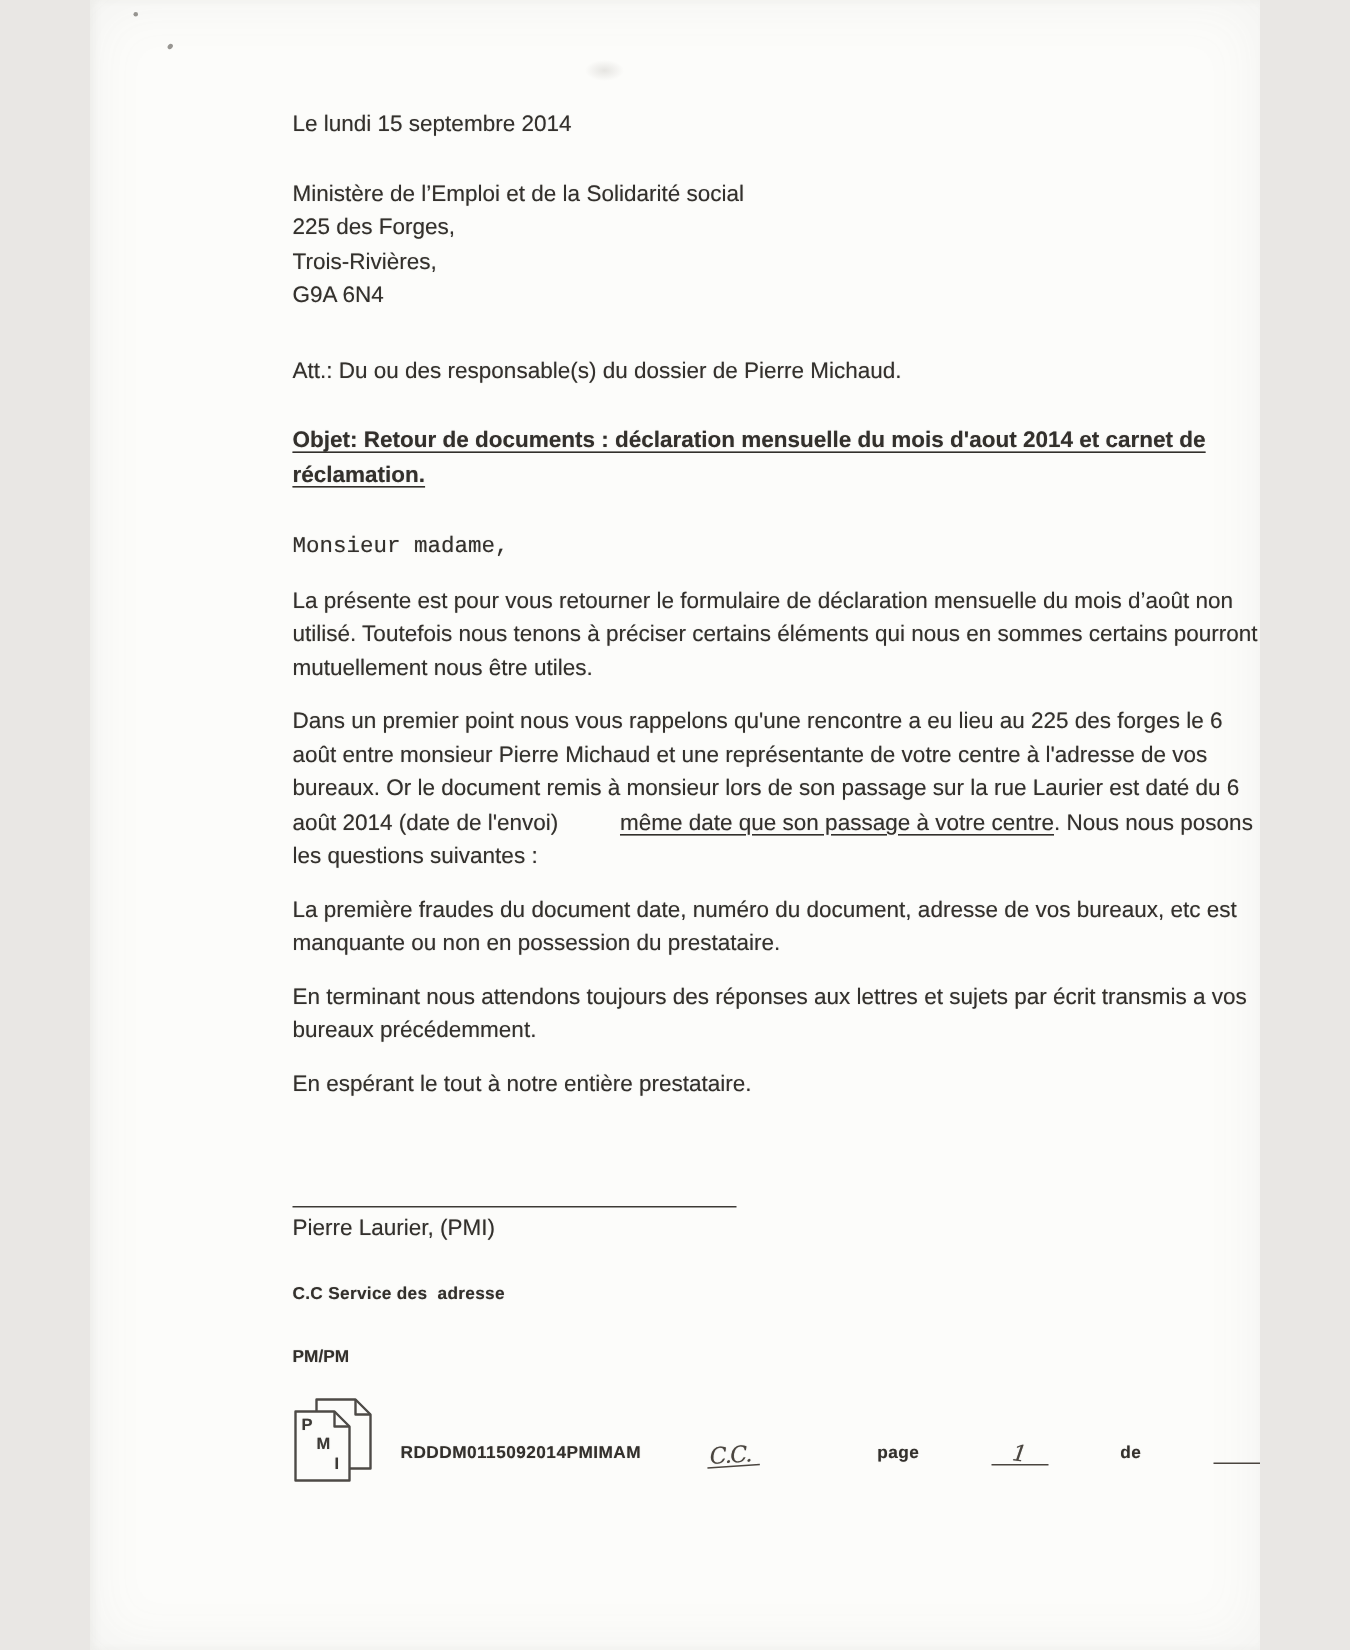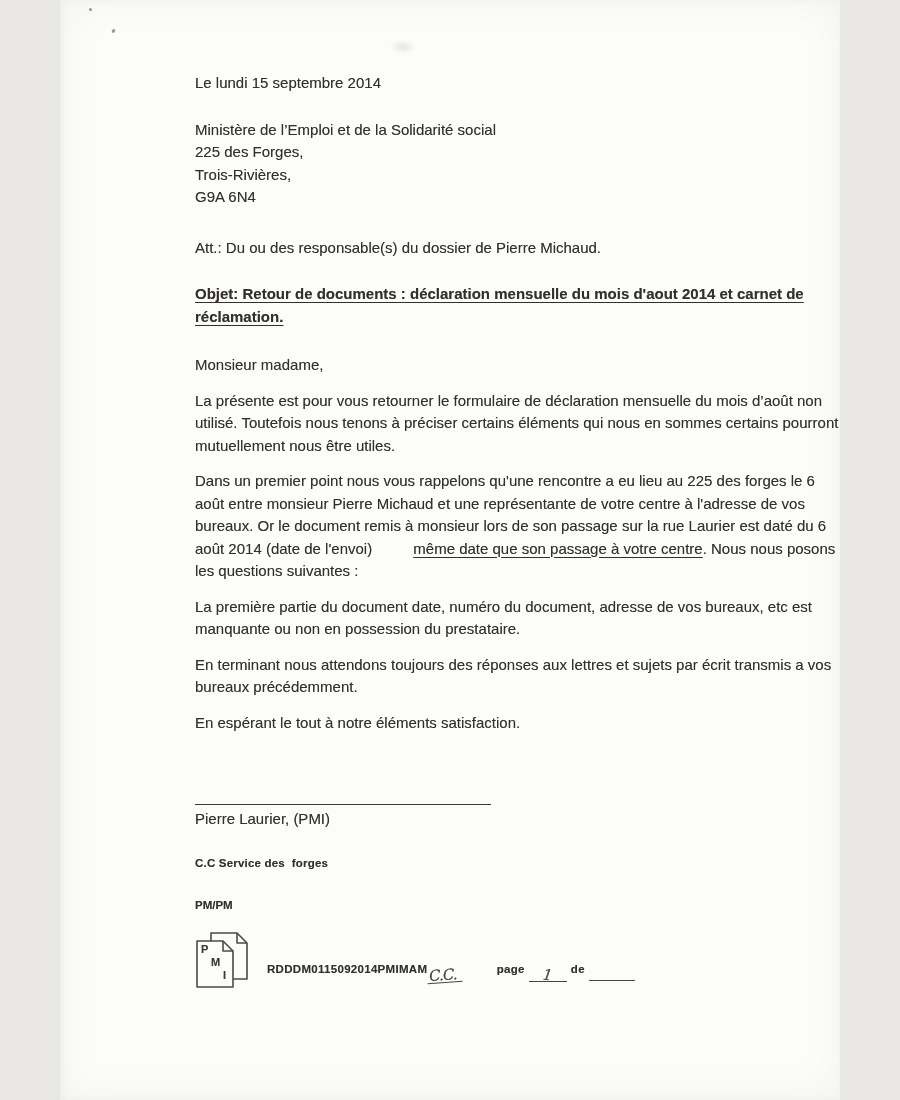--- a/index.html
+++ b/index.html
@@ -25,21 +25,21 @@
   .block-gap-sm{margin-top:22px !important;}
   .block-gap{margin-top:24px !important;}
   .addr p{margin:0;}
   .att{margin-top:28px !important;font-weight:normal;}
   .subject{
     margin-top:24px !important;
     font-weight:bold;
     text-decoration:underline;
     text-underline-offset:3px;
   }
-  .salutation{margin-top:26px !important;}
+  .salutation{margin-top:26px !important;font-family:Liberation Mono, monospace;}
   .para{margin-top:13px !important;}
   .underline-seg{text-decoration:underline;text-underline-offset:3px;margin-left:37px;}
   .sig-block{margin-top:70px !important;}
   .sig-rule{
     width:296px;height:0;
     border-top:1.5px solid #3d3a36;
     margin-bottom:3px;
   }
   .sig-name{font-size:15px;}
   .cc-line{
@@ -51,21 +51,21 @@
   .initials-line{margin-top:20px !important;font-size:11.5px;font-weight:bold;}
   .footer-row{
     margin-top:14px !important;
     display:flex;align-items:flex-end;
   }
   .logo{flex:0 0 auto;margin-right:14px;}
   .ref-line{
     font-size:11.5px;font-weight:bold;
     letter-spacing:0.3px;
     padding-bottom:8px;
-    display:flex;align-items:flex-end;
+    display:flex;align-items:center;gap:44px;
   }
   .hand{
     font-family:"DejaVu Serif","Liberation Serif",serif;
     font-style:italic;
     font-weight:normal;
     color:#4a453f;
   }
   .cc-hand{
     display:inline-block;
     font-size:15px;
@@ -118,32 +118,32 @@
 
     <p class="subject">Objet: Retour de documents : déclaration mensuelle du mois d'aout 2014 et carnet de réclamation.</p>
 
     <p class="salutation">Monsieur madame,</p>
 
     <p class="para block-gap-sm">La présente est pour vous retourner le formulaire de déclaration mensuelle du mois d’août non utilisé. Toutefois nous tenons à préciser certains éléments qui nous en sommes certains pourront mutuellement nous être utiles.</p>
 
     <p class="para block-gap-sm"><span>Dans un premier point nous vous rappelons qu'une rencontre a eu lieu au 225 des forges le 6 août entre monsieur Pierre Michaud et une représentante de votre centre à l'adresse de vos bureaux. Or le document remis à monsieur lors de son passage sur la rue Laurier est daté du 6 août 2014 (date de l'envoi) </span><span class="underline-seg">même date que son passage à votre centre</span><span>. Nous nous posons les questions suivantes :</span></p>
 
 
-    <p class="para block-gap-sm">La première partie du document date, numéro du document, adresse de vos bureaux, etc est manquante ou non en possession du prestataire.</p>
+    <p class="para block-gap-sm">La première fraudes du document date, numéro du document, adresse de vos bureaux, etc est manquante ou non en possession du prestataire.</p>
 
     <p class="para block-gap-sm">En terminant nous attendons toujours des réponses aux lettres et sujets par écrit transmis a vos bureaux précédemment.</p>
 
-    <p class="para block-gap-sm">En espérant le tout à notre éléments satisfaction.</p>
+    <p class="para block-gap-sm">En espérant le tout à notre entière prestataire.</p>
 
     <div class="sig-block">
       <div class="sig-rule"></div>
       <p class="sig-name">Pierre Laurier, (PMI)</p>
     </div>
 
-    <p class="cc-line">C.C Service des  forges</p>
+    <p class="cc-line">C.C Service des  adresse</p>
 
     <p class="initials-line">PM/PM</p>
 
     <div class="footer-row">
 
       <svg class="logo" width="58" height="58" viewBox="0 0 58 58" aria-hidden="true">
 
         <g transform="translate(16,2)" stroke="#4d4a46" stroke-width="1.6" fill="#fcfcfa" stroke-linejoin="round">
           <path d="M0,0 H26 L36,10 V46 H0 Z"></path>
           <path d="M26,0 V10 H36" fill="none"></path>

